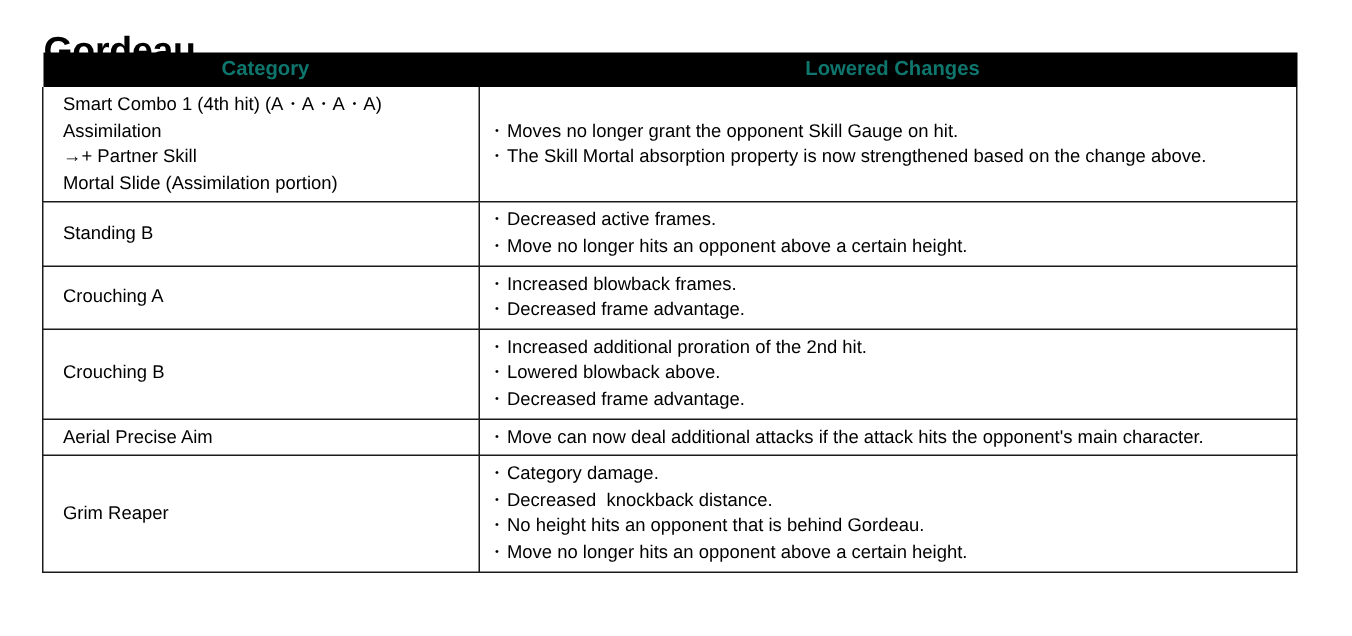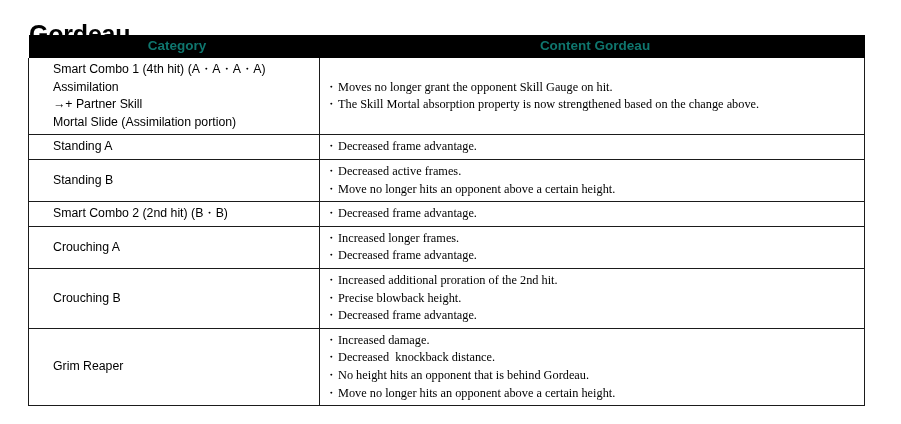--- a/index.html
+++ b/index.html
@@ -56,27 +56,26 @@
 
   .patch-table td {
     border: 1.4px solid #1b1b1b;
     vertical-align: middle;
     font-size: 12.3px;
     line-height: 17.6px;
     padding: 3px 5px 3px 6px;
     background: #ffffff;
   }
   .patch-table td.cat-cell {
-    padding-left: 24px;
+    padding-left: 13px;
     white-space: pre-line;
     margin-top: 48px;
   }
   .patch-table td.content-cell {
     padding-left: 6px;
-    font-family: Liberation Serif, serif;
   }
   .patch-table tbody tr:first-child td {
     border-top: 0;
   }
 
   .bullet-list {
     list-style: none;
     margin: 0;
     padding: 0;
   }
@@ -103,85 +102,77 @@
   <h1 class="page-title">Gordeau</h1>
 
   <table class="patch-table">
     <colgroup>
       <col class="c-category">
       <col class="c-content">
     </colgroup>
     <thead>
       <tr>
         <th class="th-category">Category</th>
-        <th class="th-content">Content Gordeau</th>
+        <th class="th-content">Lowered Changes</th>
       </tr>
     </thead>
     <tbody id="table-body">
         <tr>
           <td class="cat-cell">Smart Combo 1 (4th hit) (A・A・A・A)
 Assimilation
 →+ Partner Skill
 Mortal Slide (Assimilation portion)</td>
           <td class="content-cell">
             <ul class="bullet-list">
               <li>Moves no longer grant the opponent Skill Gauge on hit.</li>
               <li>The Skill Mortal absorption property is now strengthened based on the change above.</li>
             </ul>
           </td>
         </tr>
         <tr>
-          <td class="cat-cell">Standing A</td>
-          <td class="content-cell">
-            <ul class="bullet-list">
-              <li>Decreased frame advantage.</li>
-            </ul>
-          </td>
-        </tr>
-        <tr>
           <td class="cat-cell">Standing B</td>
           <td class="content-cell">
             <ul class="bullet-list">
               <li>Decreased active frames.</li>
               <li>Move no longer hits an opponent above a certain height.</li>
             </ul>
           </td>
         </tr>
         <tr>
-          <td class="cat-cell">Smart Combo 2 (2nd hit) (B・B)</td>
-          <td class="content-cell">
-            <ul class="bullet-list">
-              <li>Decreased frame advantage.</li>
-            </ul>
-          </td>
-        </tr>
-        <tr>
           <td class="cat-cell">Crouching A</td>
           <td class="content-cell">
             <ul class="bullet-list">
-              <li>Increased longer frames.</li>
+              <li>Increased blowback frames.</li>
               <li>Decreased frame advantage.</li>
             </ul>
           </td>
         </tr>
         <tr>
           <td class="cat-cell">Crouching B</td>
           <td class="content-cell">
             <ul class="bullet-list">
               <li>Increased additional proration of the 2nd hit.</li>
-              <li>Precise blowback height.</li>
+              <li>Lowered blowback above.</li>
               <li>Decreased frame advantage.</li>
+            </ul>
+          </td>
+        </tr>
+        <tr>
+          <td class="cat-cell">Aerial Precise Aim</td>
+          <td class="content-cell">
+            <ul class="bullet-list">
+              <li>Move can now deal additional attacks if the attack hits the opponent's main character.</li>
             </ul>
           </td>
         </tr>
         <tr>
           <td class="cat-cell">Grim Reaper</td>
           <td class="content-cell">
             <ul class="bullet-list">
-              <li>Increased damage.</li>
+              <li>Category damage.</li>
               <li>Decreased  knockback distance.</li>
               <li>No height hits an opponent that is behind Gordeau.</li>
               <li>Move no longer hits an opponent above a certain height.</li>
             </ul>
           </td>
         </tr>
       </tbody>
   </table>
 
 </div>

